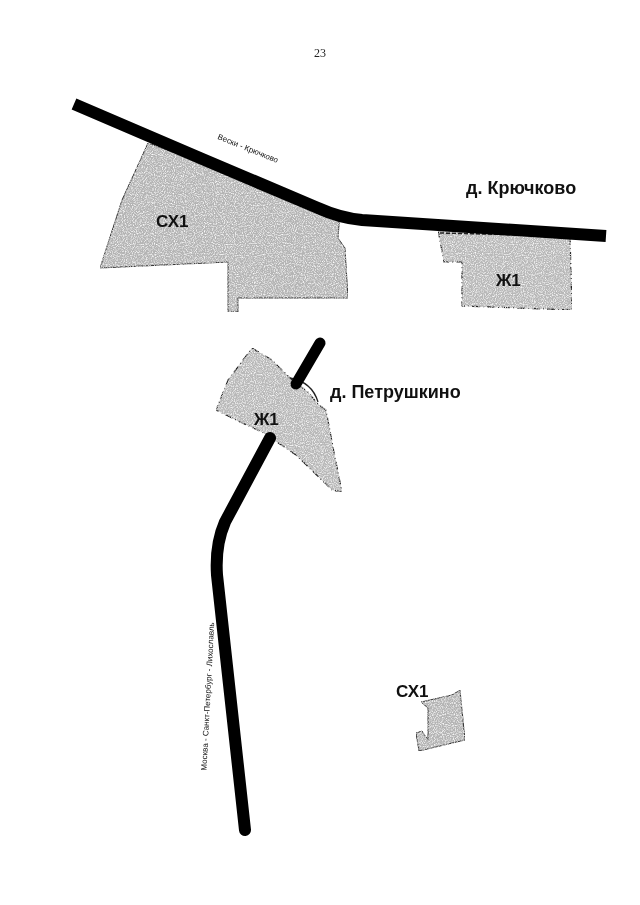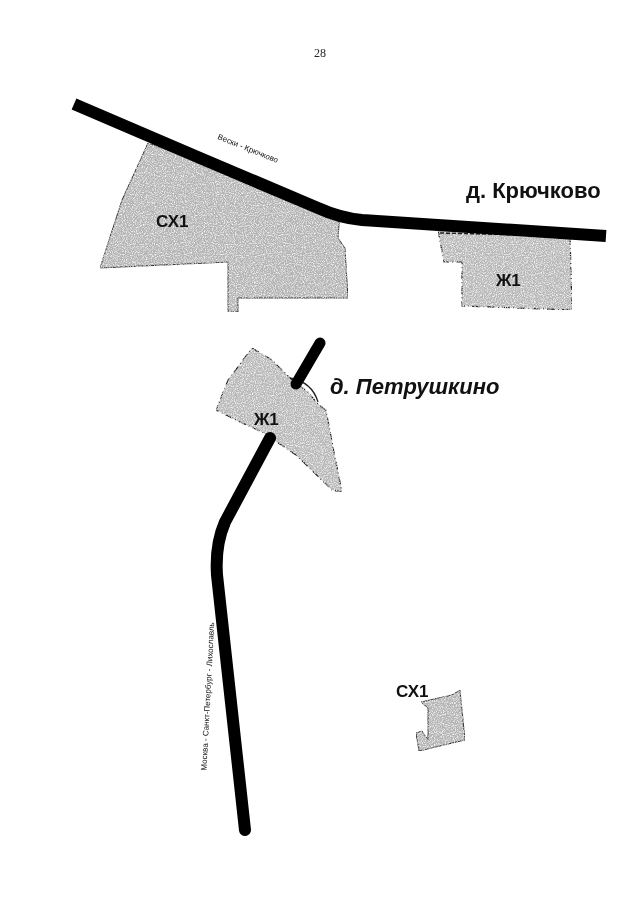--- a/index.html
+++ b/index.html
@@ -1,26 +1,26 @@
 <!DOCTYPE html>
 <html><head>
   <meta charset="utf-8">
   <style>
     html, body { margin: 0; padding: 0; background: #ffffff; }
     body { width: 640px; height: 905px; position: relative; overflow: hidden; font-family: "Liberation Sans", sans-serif; }
     .page-number { position: absolute; left: 0; width: 640px; top: 46px; text-align: center; font-family: "Liberation Serif", serif; font-size: 12px; color: #222; }
     svg.map { position: absolute; left: 0; top: 0; width: 640px; height: 905px; }
-    .village-label { position: absolute; font-family: "Liberation Sans", sans-serif; font-weight: bold; font-size: 22px; color: #111; white-space: nowrap; }
+    .village-label { position: absolute; font-family: "Liberation Sans", sans-serif; font-weight: bold; font-size: 18px; color: #111; white-space: nowrap; }
     .zone-label { position: absolute; font-family: "Liberation Sans", sans-serif; font-weight: bold; font-size: 17px; color: #111; white-space: nowrap; margin-top: 10px; }
     .road-label { position: absolute; font-family: "Liberation Sans", sans-serif; font-size: 8px; color: #111; white-space: nowrap; transform-origin: left center; }
   </style>
 </head>
 <body>
 
-<div class="page-number">28</div>
+<div class="page-number">23</div>
 
 <svg class="map" viewBox="0 0 640 905" xmlns="http://www.w3.org/2000/svg">
   <defs>
     <filter id="speckle" x="0" y="0" width="100%" height="100%">
       <feTurbulence type="fractalNoise" baseFrequency="0.9" numOctaves="2" seed="3" result="n"></feTurbulence>
       <feColorMatrix in="n" type="matrix" values="0 0 0 0 1  0 0 0 0 1  0 0 0 0 1  0 0 0 -2.2 1.25" result="spots"></feColorMatrix>
       <feComposite in="spots" in2="SourceGraphic" operator="in" result="s2"></feComposite>
       <feMerge>
           <feMergeNode in="SourceGraphic"></feMergeNode>
           <feMergeNode in="s2"></feMergeNode>
@@ -50,18 +50,18 @@
 
   <path d="M320,343 L296,384" fill="none" stroke="#000" stroke-width="11" stroke-linecap="round"></path>
 
   <path d="M270,438 L225,522 Q215,545 217,575 L245,830" fill="none" stroke="#000" stroke-width="12" stroke-linecap="round" stroke-linejoin="round"></path>
 </svg>
 
 <div class="road-label" style="left:218px; top:132px; transform: rotate(22deg);">Вески - Крючково</div>
 <div class="road-label" style="left:204px; top:766px; transform: rotate(-87deg);">Москва - Санкт-Петербург - Лихославль</div>
 
 <div class="village-label" style="left:466px; top:178px;">д. Крючково</div>
-<div class="village-label" style="left:330px; top:374px;font-style:italic;">д. Петрушкино</div>
+<div class="village-label" style="left:330px; top:382px;">д. Петрушкино</div>
 
 <div class="zone-label" style="left:156px; top:202px;">СХ1</div>
 <div class="zone-label" style="left:496px; top:261px;">Ж1</div>
 <div class="zone-label" style="left:254px; top:400px;">Ж1</div>
 <div class="zone-label" style="left:396px; top:672px;">СХ1</div>
 
 </body></html>

